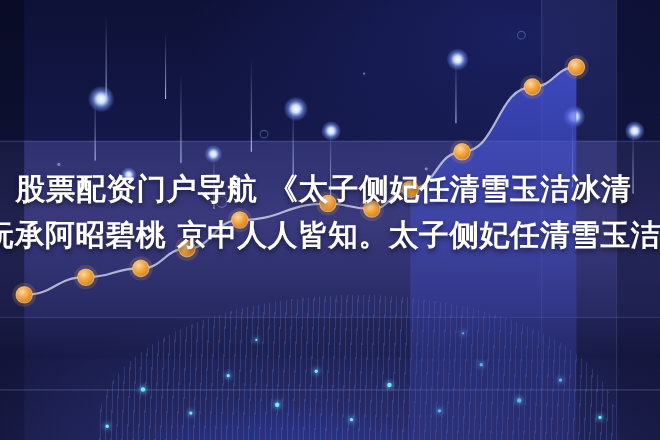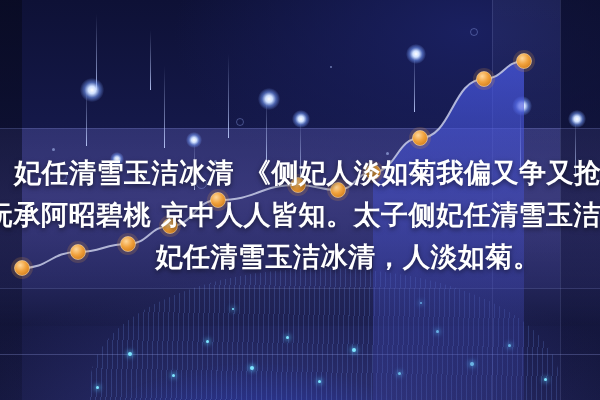--- a/index.html
+++ b/index.html
@@ -152,17 +152,16 @@
         <circle cx="373" cy="172" r="7.5" fill="url(#dotGrad)" stroke="#ffe2b0" stroke-width="1" stroke-opacity="0.55"></circle>
         <circle cx="420" cy="138" r="11" fill="#f0a13c" opacity="0.18"></circle>
         <circle cx="420" cy="138" r="7.5" fill="url(#dotGrad)" stroke="#ffe2b0" stroke-width="1" stroke-opacity="0.55"></circle>
         <circle cx="484" cy="79" r="11" fill="#f0a13c" opacity="0.18"></circle>
         <circle cx="484" cy="79" r="7.5" fill="url(#dotGrad)" stroke="#ffe2b0" stroke-width="1" stroke-opacity="0.55"></circle>
         <circle cx="524" cy="61" r="11" fill="#f0a13c" opacity="0.18"></circle>
         <circle cx="524" cy="61" r="7.5" fill="url(#dotGrad)" stroke="#ffe2b0" stroke-width="1" stroke-opacity="0.55"></circle>
       </g>
   </svg>
 
-  <div class="caption" id="line1">妃任清雪玉洁冰清 《侧妃人淡如菊我偏又争又抢</div>
+  <div class="caption" id="line1">股票配资门户导航 《太子侧妃任清雪玉洁冰清</div>
   <div class="caption" id="line2">沅承阿昭碧桃 京中人人皆知。太子侧妃任清雪玉洁冰清</div>
-  <div class="caption" id="line3">妃任清雪玉洁冰清，人淡如菊。</div>
 
 </div>
 
 </body></html>

